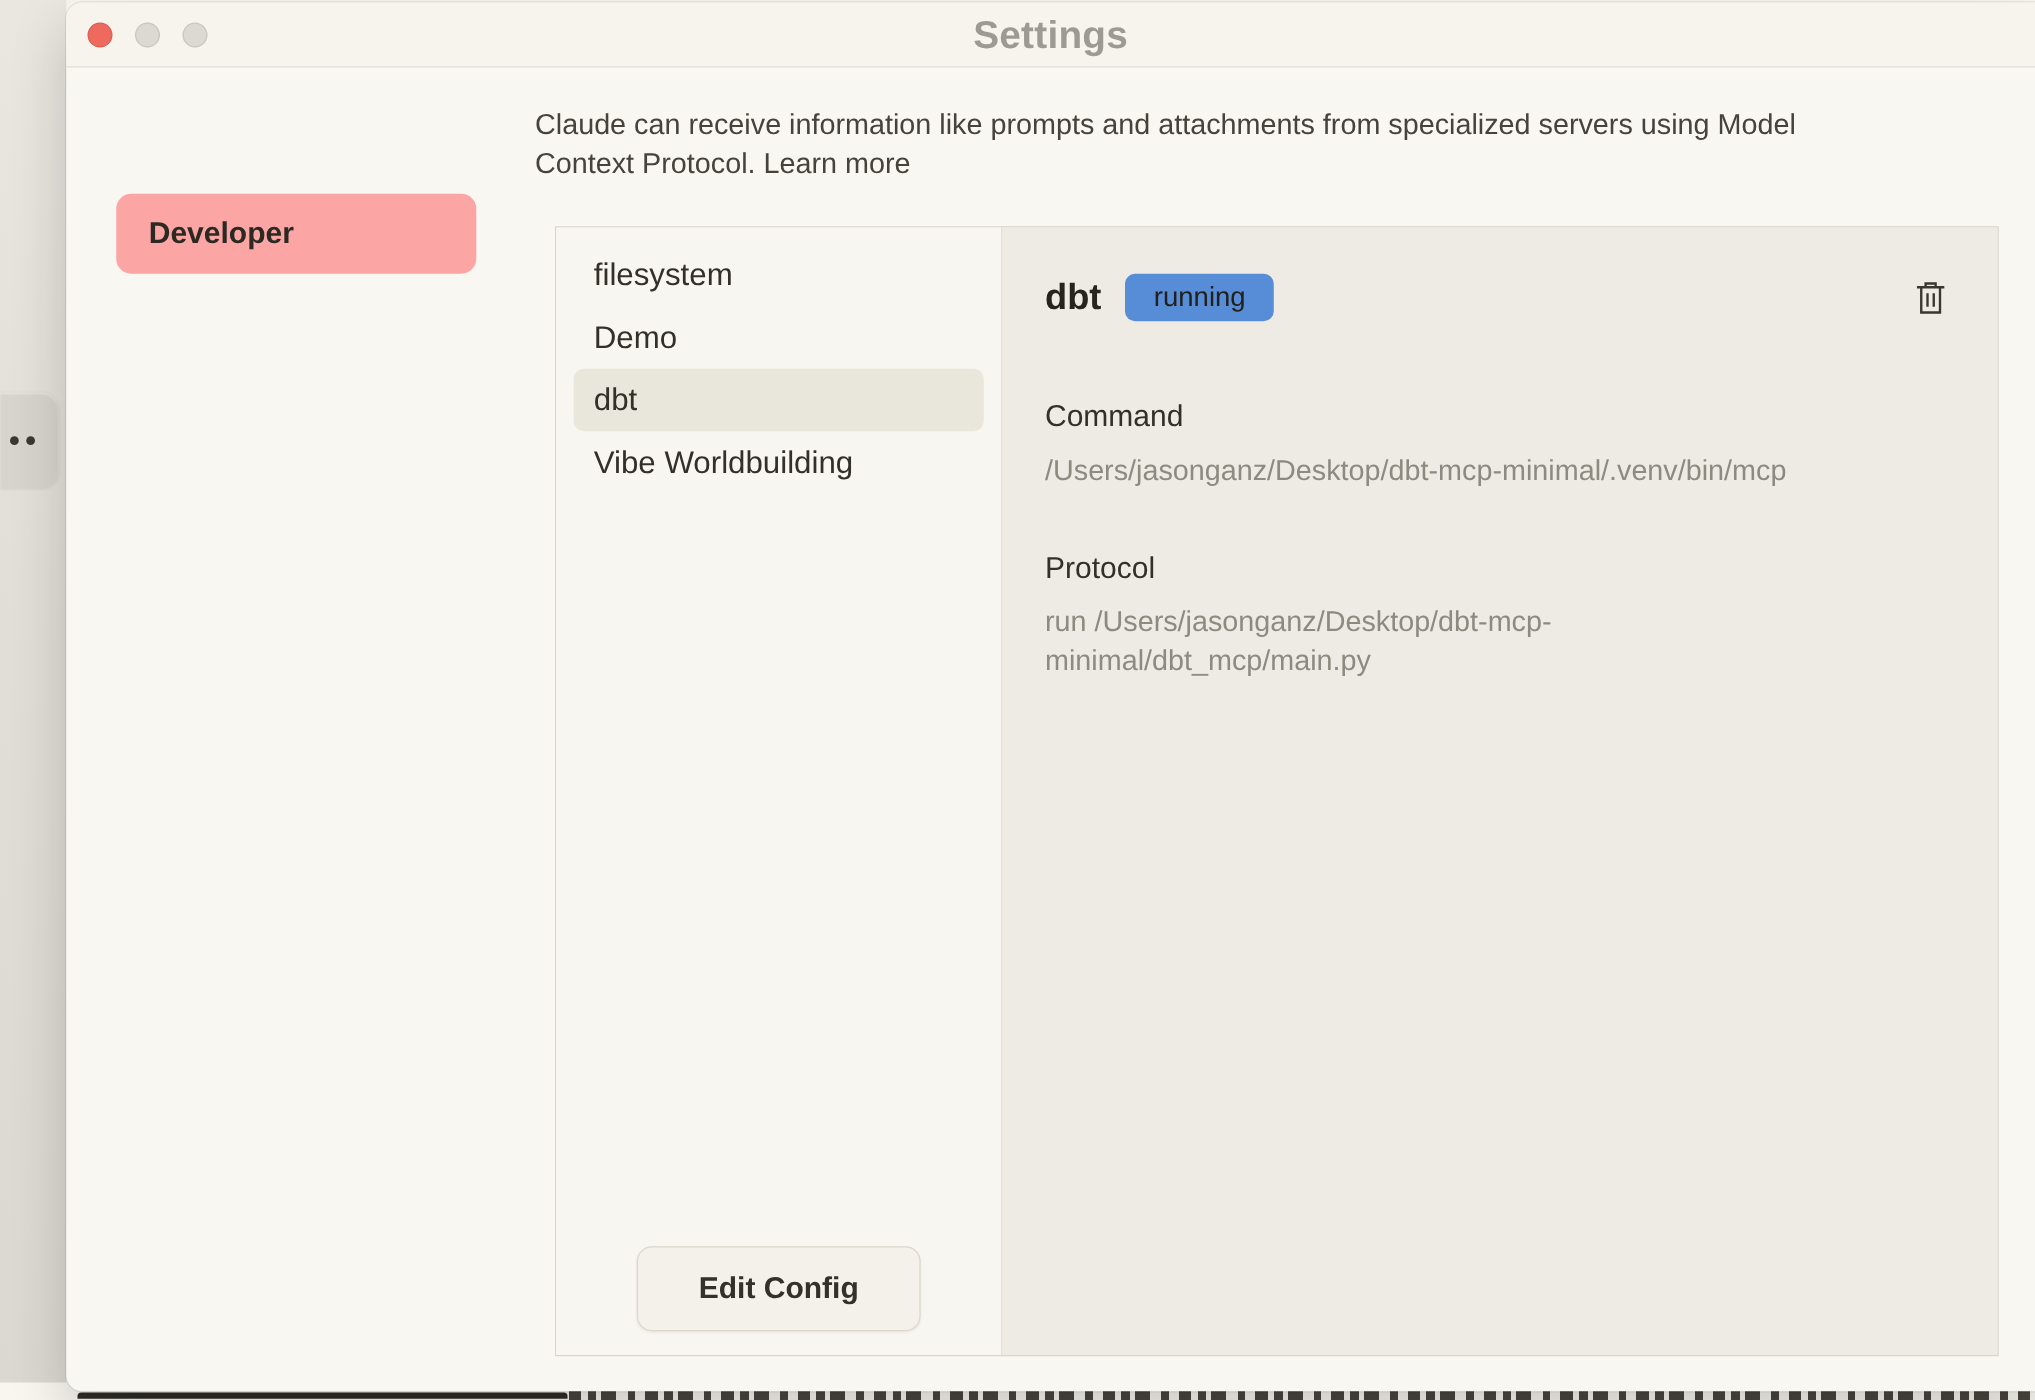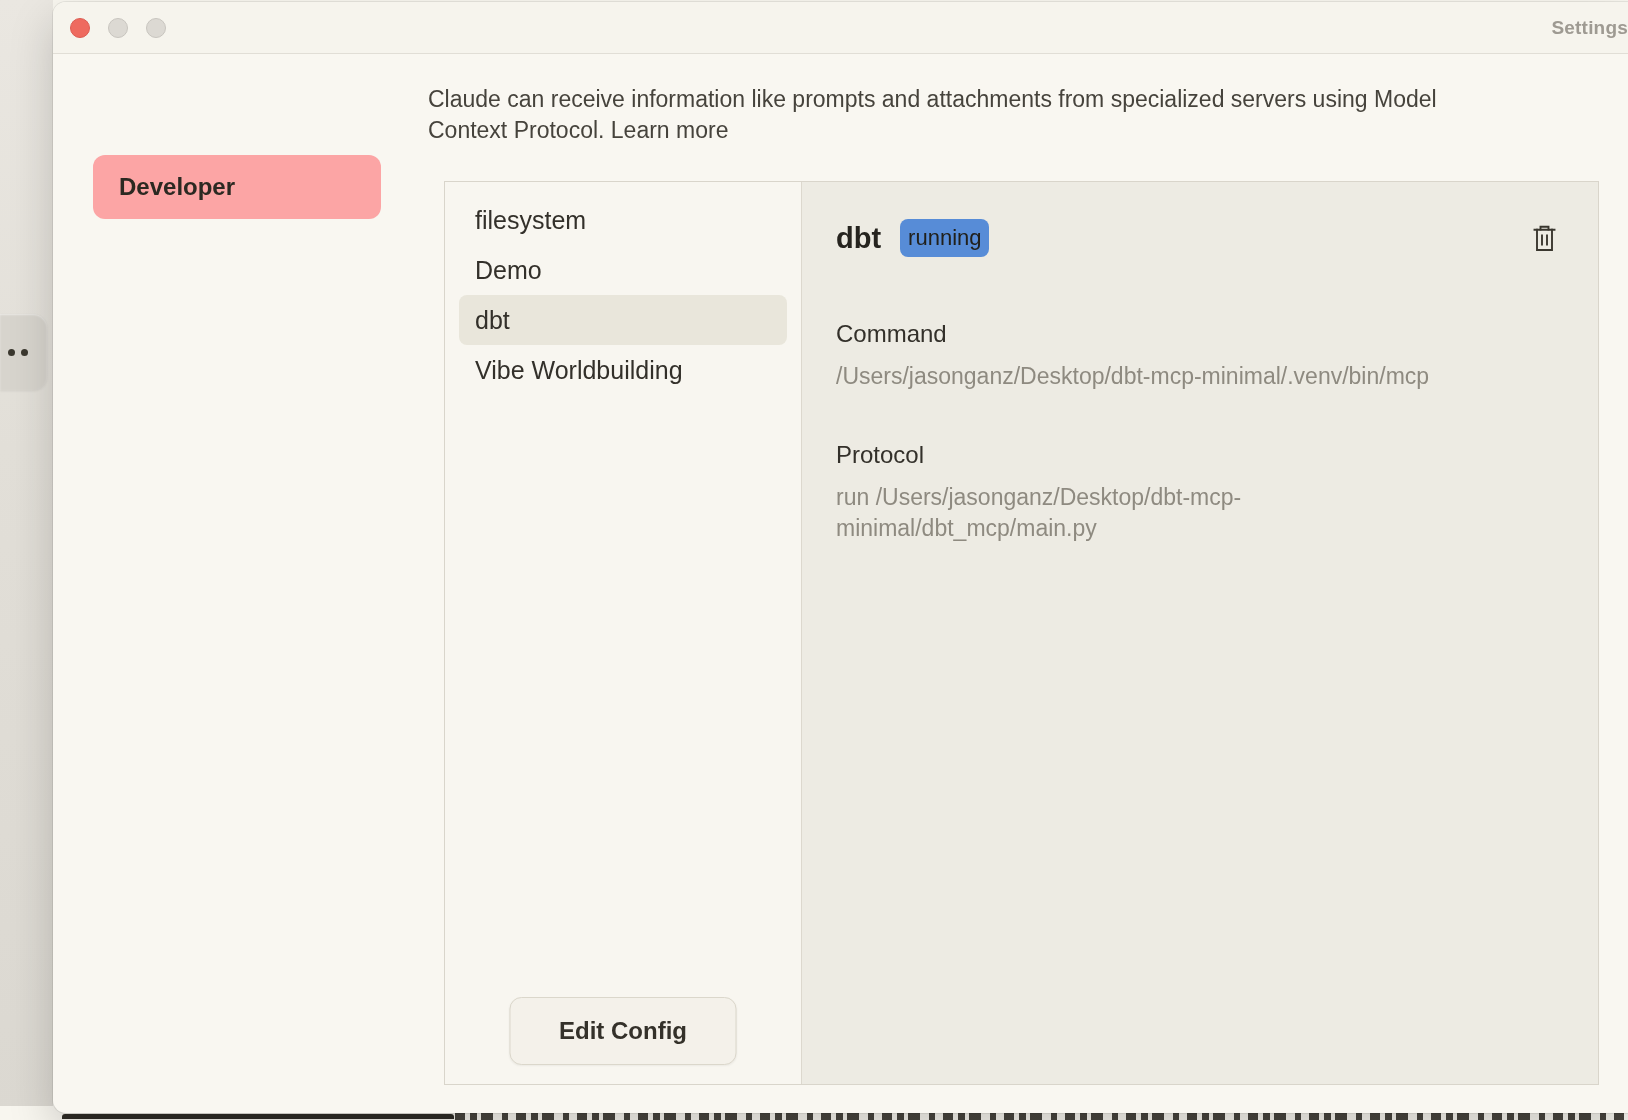--- a/index.html
+++ b/index.html
@@ -57,22 +57,22 @@
     position: absolute; left: 0; top: 0; width: 100%; height: 52px;
     background: #f6f4ed;
     border-bottom: 1px solid #e1ded6;
     display: flex; align-items: center;
   }
   .traffic { display: flex; gap: 18px; padding-left: 17px; }
   .light { width: 20px; height: 20px; border-radius: 50%; cursor: pointer; }
   .light.red  { background: #ee6a5f; border: 1px solid #dd5c52; }
   .light.gray { background: #dcd9d3; border: 1px solid #c8c5bf; }
   .titlebar .title-text {
-    position: absolute; left: 0; right: 0; text-align: right;
-    font-size: 19px; font-weight: 700; color: #9e9a92; letter-spacing: 0.2px;
+    position: absolute; left: 0; right: 0; text-align: center;
+    font-size: 31px; font-weight: 700; color: #9e9a92; letter-spacing: 0.2px;
   }
 
   
   .side-item {
     position: absolute; left: 40px; width: 288px; height: 64px;
     display: flex; align-items: center; padding-left: 16px;
     font-size: 24px; color: #3f3c35; border-radius: 12px; cursor: pointer;
   }
   .side-item.sel-general { top: 85px; }
   .side-item.sel-developer { top: 153px; background: #fca5a5; font-weight: 700; color: #2b2922; padding-left: 26px; }
@@ -112,21 +112,21 @@
     cursor: pointer;
   }
 
   .detail-col {
     flex: 1; background: #edebe3; padding: 37px 40px 0 34px; position: relative;
   }
   .detail-header { display: flex; align-items: center; }
   .server-name { font-size: 29px; font-weight: 700; color: #26241f; }
   .status-badge {
     margin-left: 19px; background: #578cd7; color: #21201b;
-    font-size: 22px; padding: 6px 8px; border-radius: 8px;
+    font-size: 22px; padding: 6px 23px; border-radius: 8px;
   }
   .trash-btn {
     margin-left: auto; background: none; border: none; cursor: pointer;
     padding: 2px; display: flex; align-items: center;
   }
 
   .section-command   { margin-top: 63px; }
   .section-arguments { margin-top: 49px; }
   .section-label { font-size: 24px; color: #33302a; }
   .section-value {

